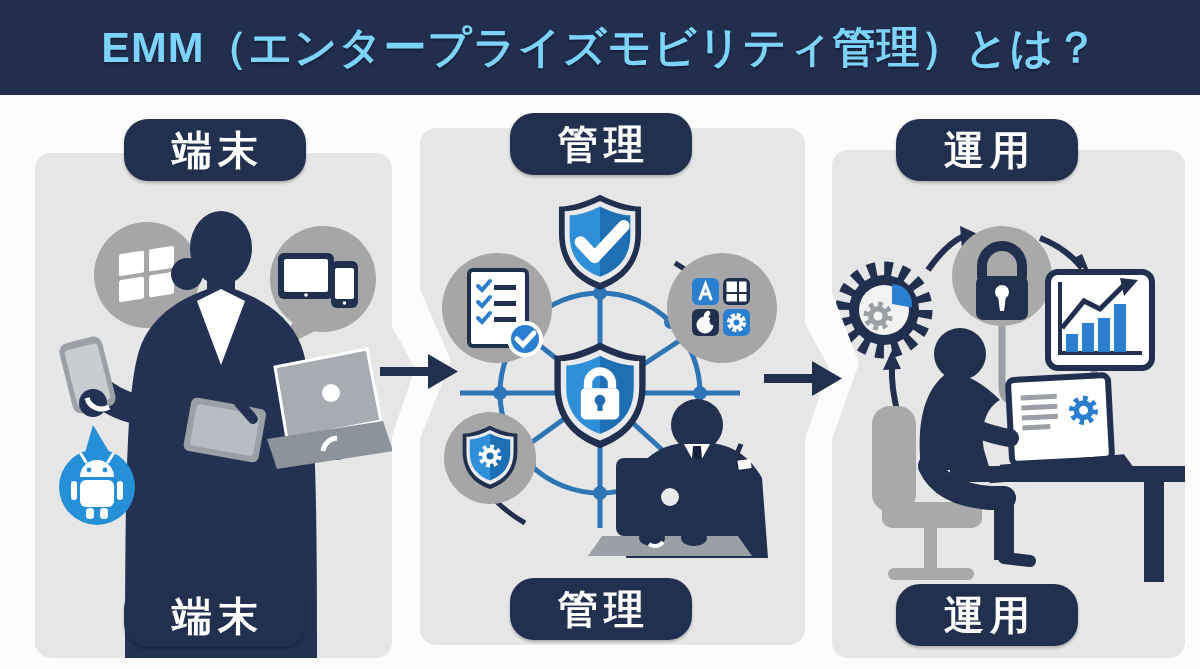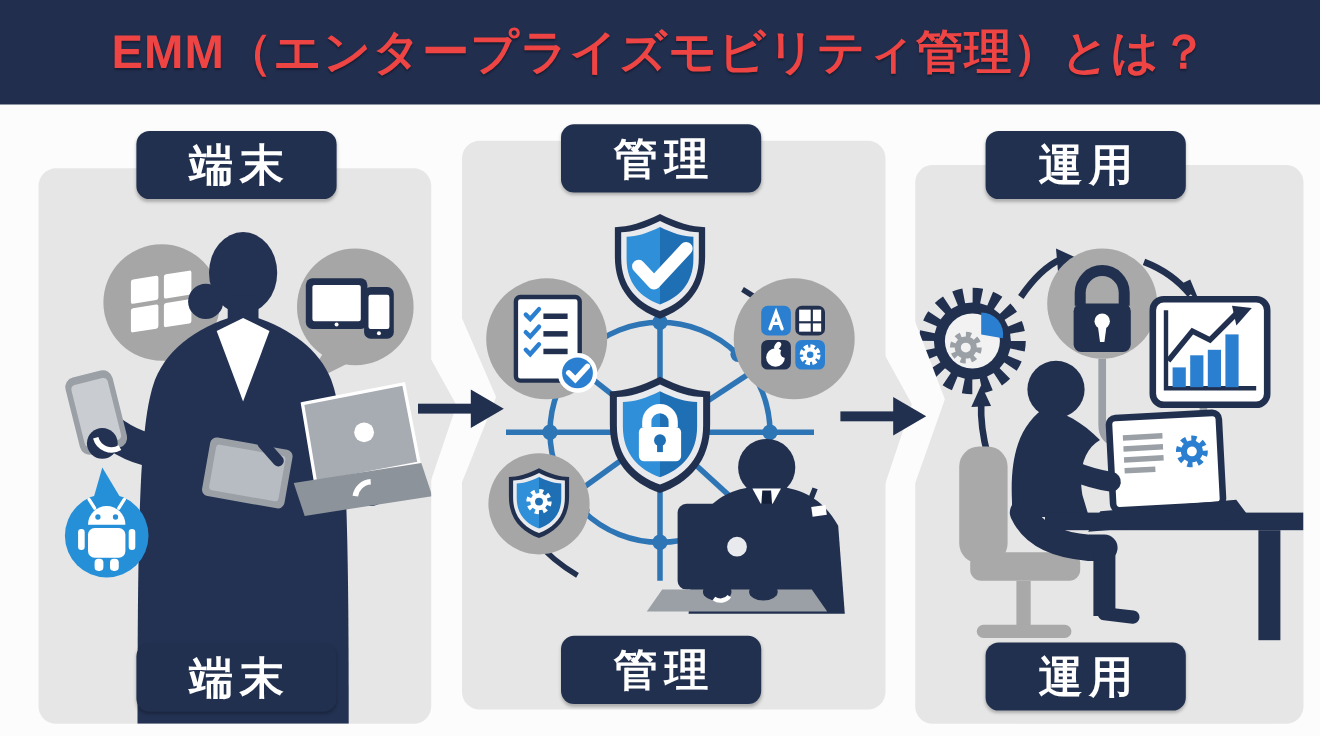--- a/index.html
+++ b/index.html
@@ -7,21 +7,21 @@
     position:relative;width:1200px;height:669px;overflow:hidden;
     background:#fcfcfc;
     font-family:"Liberation Sans","DejaVu Sans",sans-serif;
   }
   
   .header{
     position:absolute;left:0;top:0;width:1200px;height:95px;
     background:#212e4e;display:flex;align-items:center;justify-content:center;
   }
   .header-title{
-    color:#ef4444;font-size:43px;font-weight:bold;letter-spacing:1px;
+    color:#7dd3fc;font-size:43px;font-weight:bold;letter-spacing:1px;
     text-shadow:0 2px 2px rgba(0,0,0,.35);white-space:nowrap;
   }
   
   .panel{position:absolute;background:#e6e6e6;border-radius:16px;}
   .panel-devices   {left:35px; top:153px;width:357px;height:505px;}
   .panel-management{left:420px;top:128px;width:385px;height:517px;}
   .panel-operation {left:832px;top:150px;width:353px;height:508px;}
   .panel svg{position:absolute;left:0;top:0;}
   
   .chev{position:absolute;pointer-events:none;}
@@ -30,21 +30,21 @@
   .c1{left:391px;top:325px;width:24px;height:114px;clip-path:polygon(0 0,100% 38%,0 100%);}
   .c2{left:419px;top:287px;width:32px;height:154px;clip-path:polygon(0 0,100% 48%,0 100%);}
   .c3{left:804px;top:322px;width:25px;height:120px;clip-path:polygon(0 0,100% 38%,0 100%);}
   .c4{left:831px;top:290px;width:28px;height:152px;clip-path:polygon(0 0,100% 48%,0 100%);}
   
   .flow-arrow{position:absolute;width:84px;height:40px;}
   .fa1{left:376px;top:351px;}
   .fa2{left:760px;top:358px;}
   
   .pill{
-    position:absolute;height:62px;background:#22304f;border-radius:12px;
+    position:absolute;height:62px;background:#22304f;border-radius:24px;
     color:#ffffff;font-size:40px;font-weight:bold;letter-spacing:6px;
     display:flex;align-items:center;justify-content:center;
     box-shadow:0 2px 3px rgba(0,0,0,.25);z-index:5;text-indent:6px;
   }
   .pill-w{width:182px;}
   .p1t{left:124px;top:119px;}  .p1b{left:124px;top:585px;}
   .p2t{left:510px;top:113px;}  .p2b{left:510px;top:578px;}
   .p3t{left:896px;top:119px;}  .p3b{left:896px;top:584px;}
 </style>
 </head>

